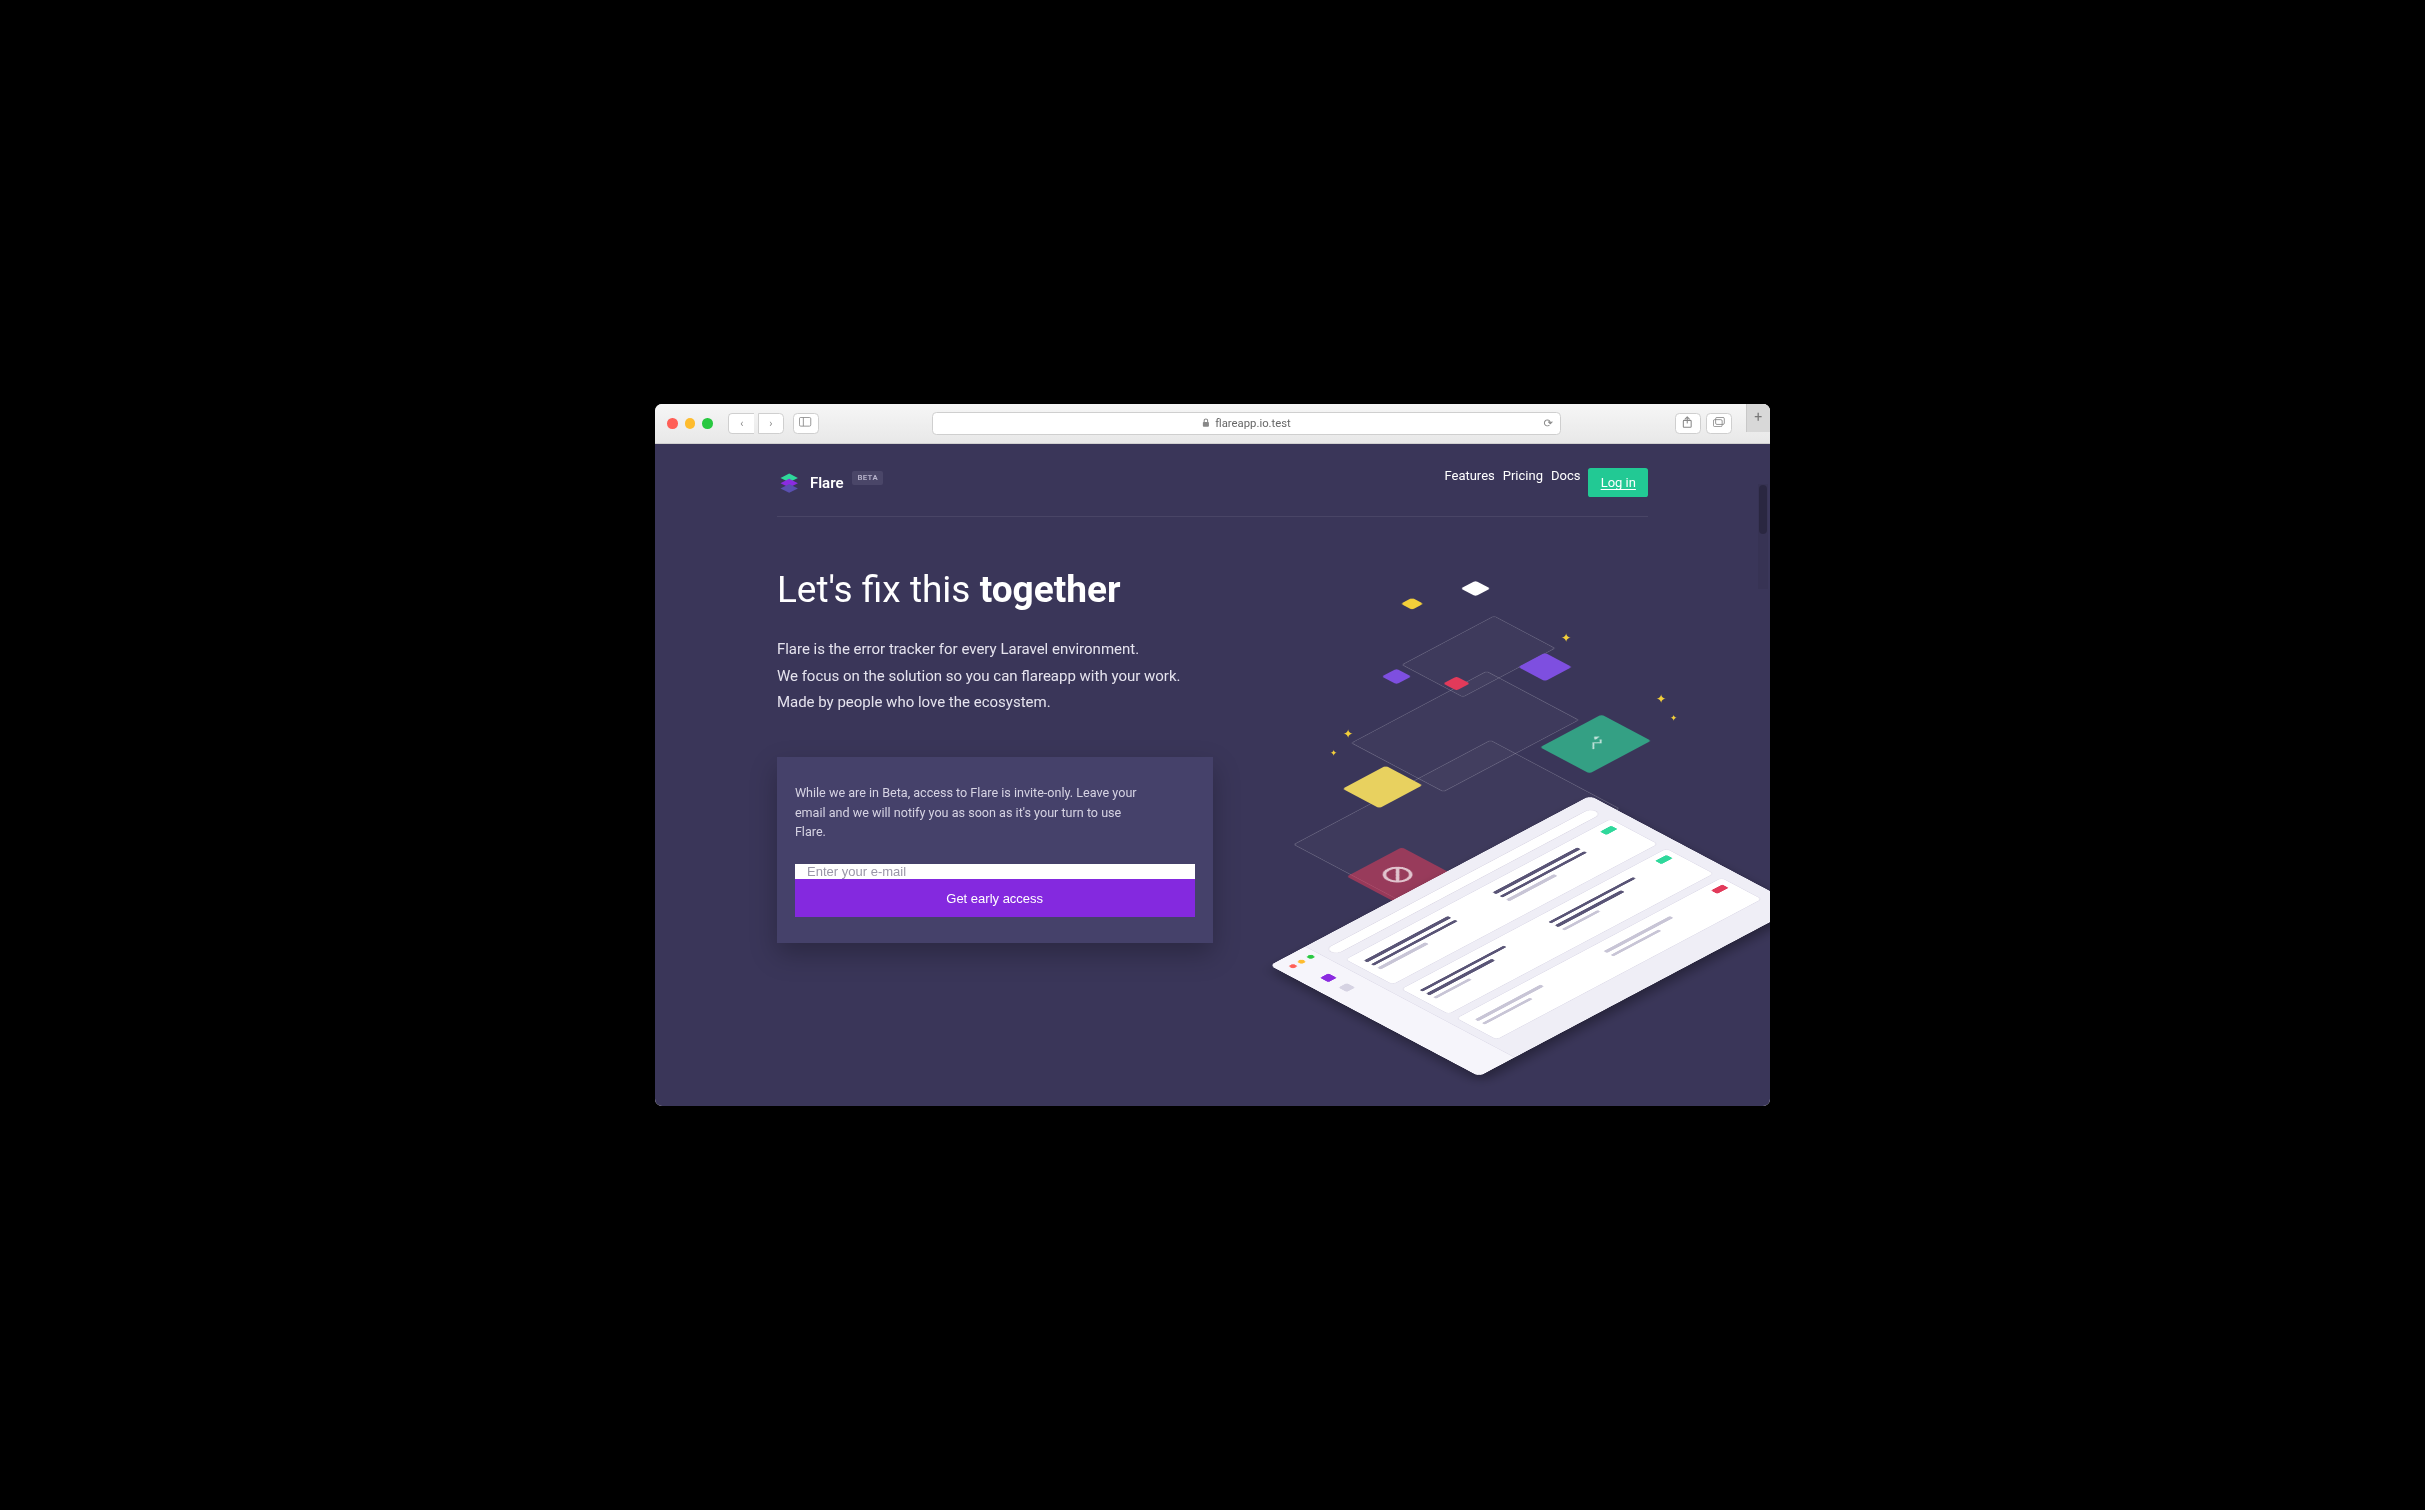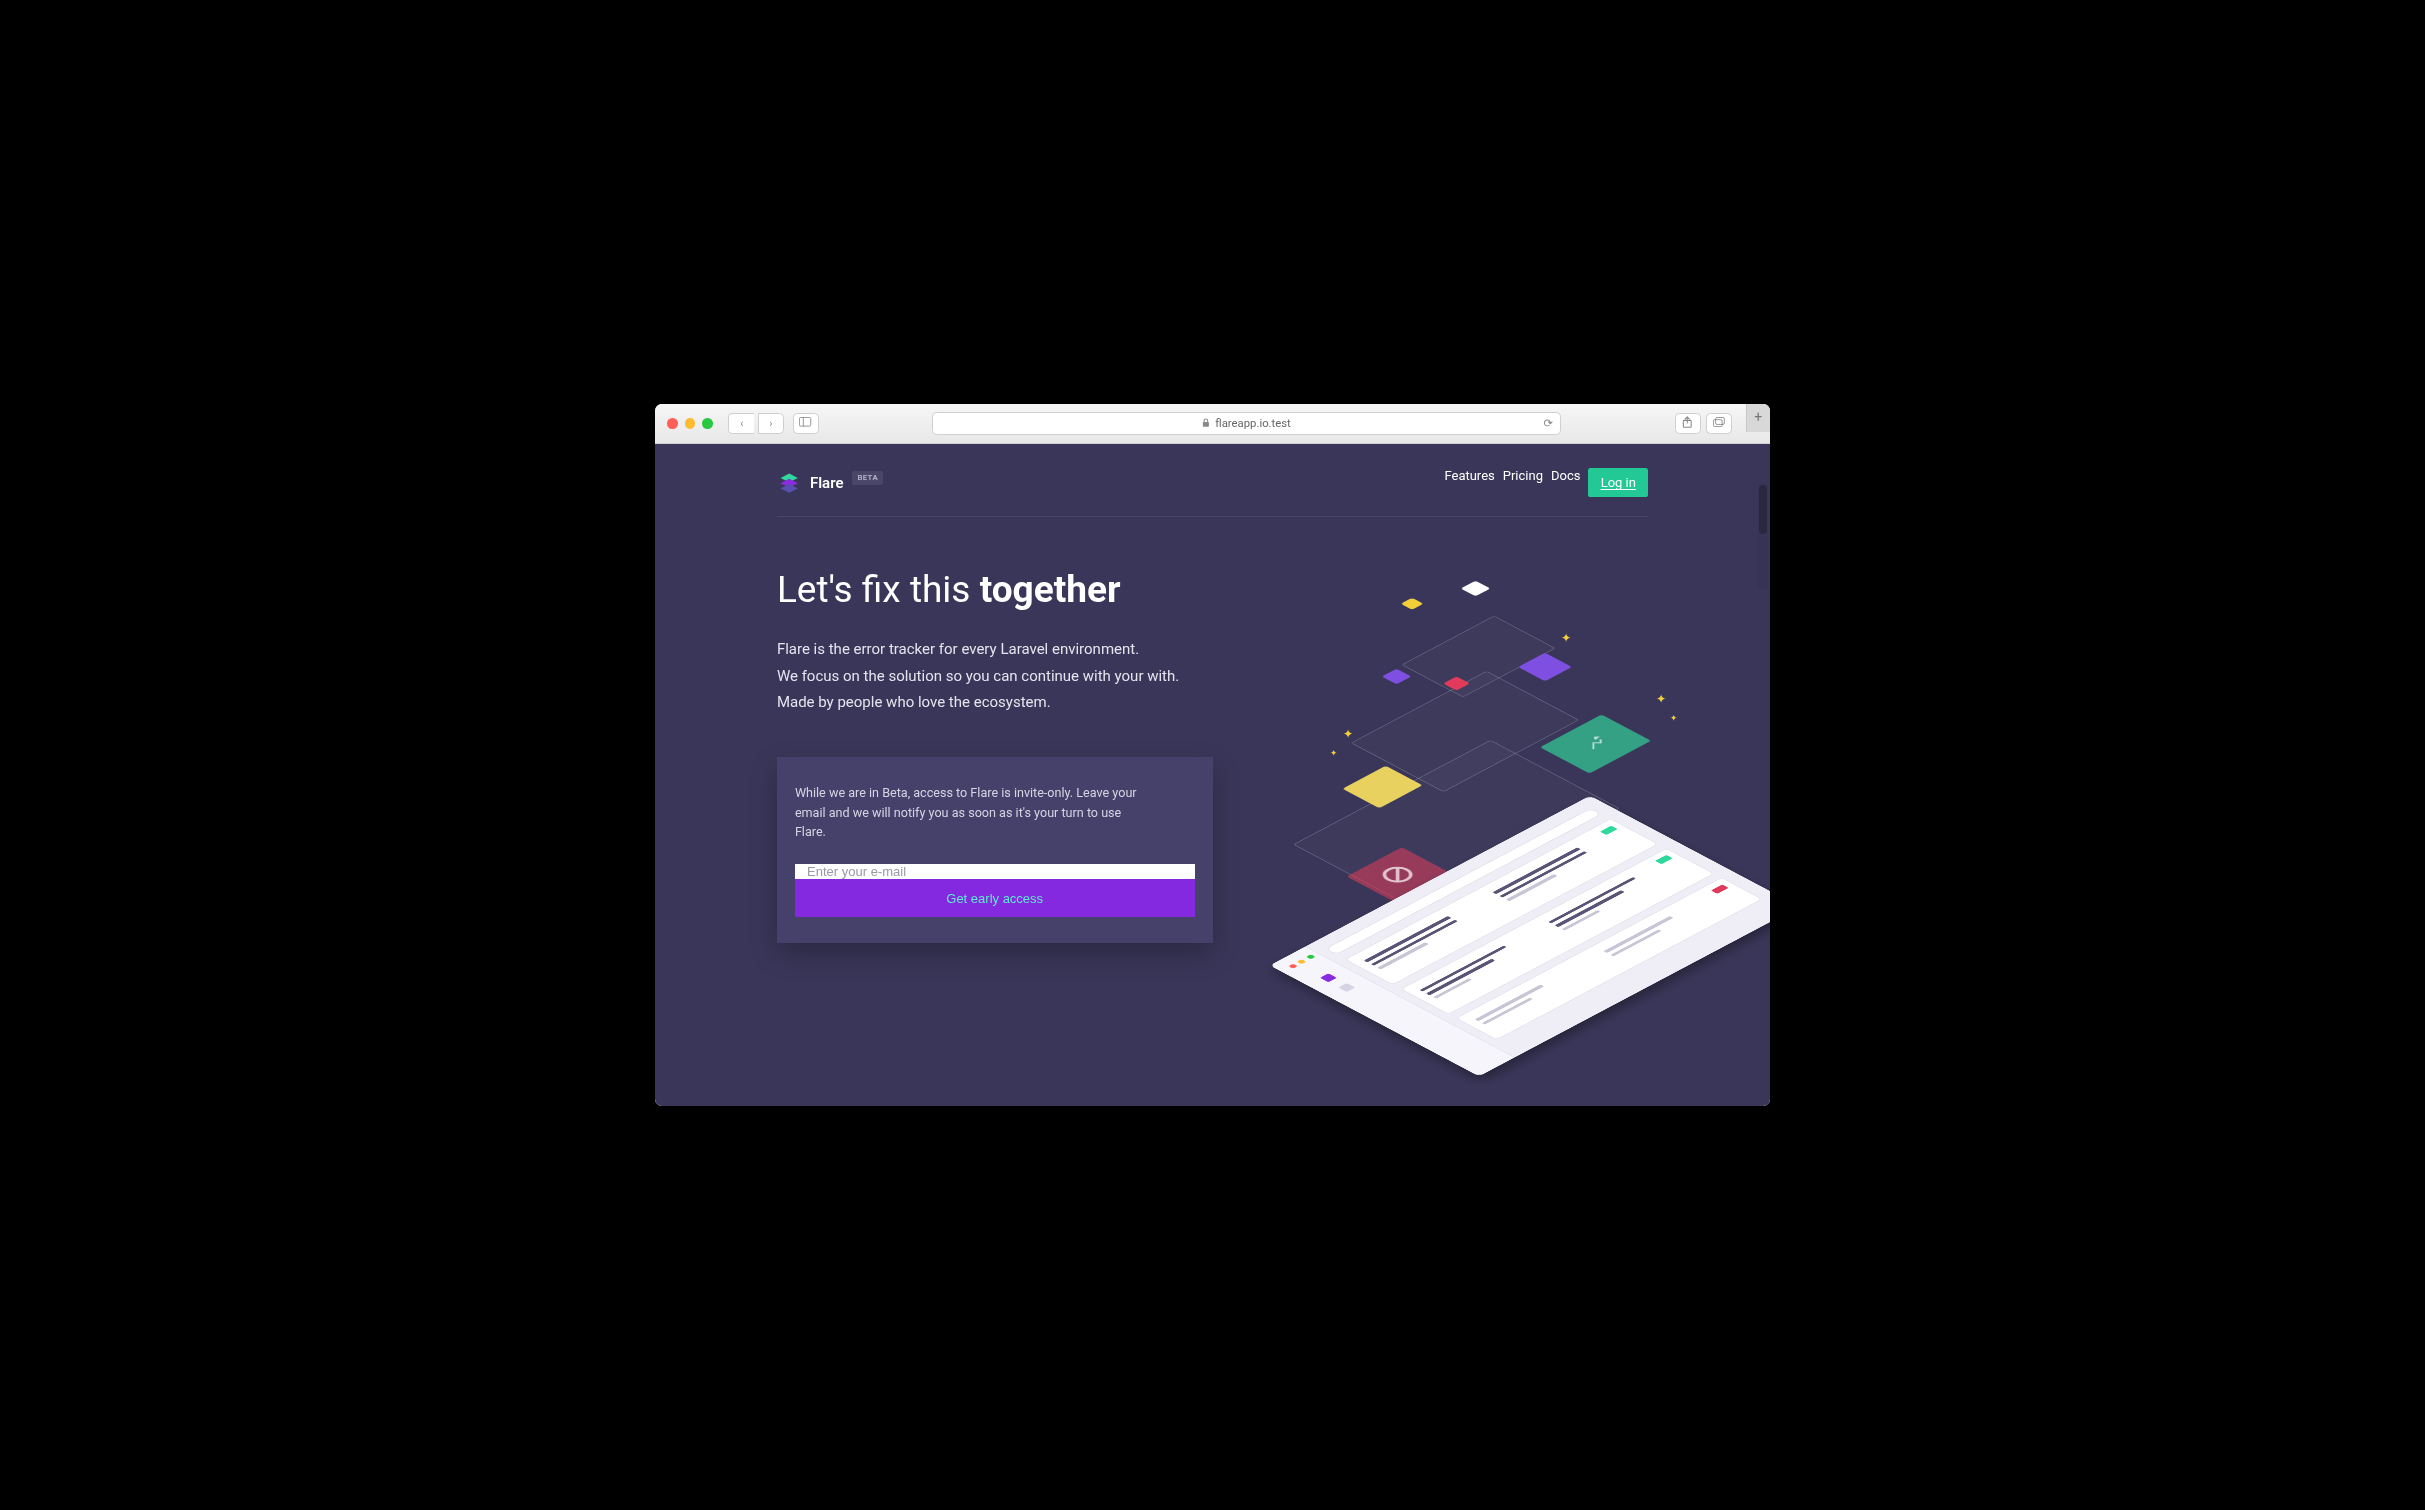--- a/index.html
+++ b/index.html
@@ -159,21 +159,21 @@
   padding: 0 12.2px;
   font-size: 13px;
   color: #333;
   background: #fff;
   outline: none;
 }
 .email-input::placeholder { color: #9a97a8; }
 .cta-btn {
   background: #7e22ce;
   background: #8b2be0;
-  color: #5eead4;
+  color: #ffffff;
   border: none;
   padding: 0 17.4px;
   font-size: 13px;
   height: 38px;
   cursor: pointer;
   font-weight: 500;
 }
 .cta-btn { background: #8429df; }
 .hero-right {
   flex: 1;
@@ -336,21 +336,21 @@
         </div>
       </div>
 
       <div class="hero">
         <div class="hero-left">
           <h1 class="hero-title">
             <span>Let's fix this </span><span class="bold">together</span>
           </h1>
           <p class="hero-desc">
             <span>Flare is the error tracker for every Laravel environment.</span><br>
-            <span>We focus on the solution so you can continue with your with.</span><br>
+            <span>We focus on the solution so you can flareapp with your work.</span><br>
             <span>Made by people who love the ecosystem.</span>
           </p>
 
           <div class="beta-panel">
             <p class="beta-text">While we are in Beta, access to Flare is invite-only. Leave your email and we will notify you as soon as it's your turn to use Flare.</p>
             <div class="email-row">
               <input class="email-input" type="email" placeholder="Enter your e-mail" style="">
               <button class="cta-btn">Get early access</button>
             </div>
           </div>

